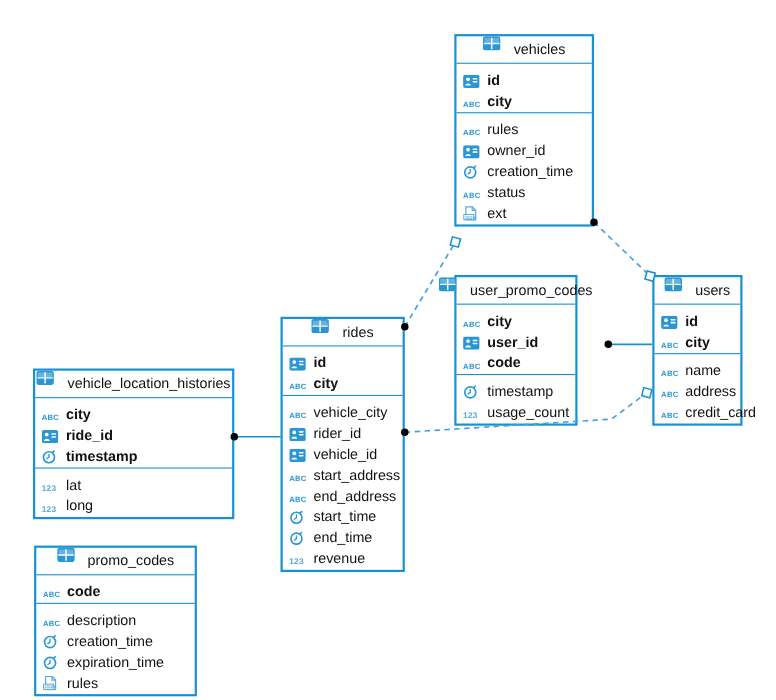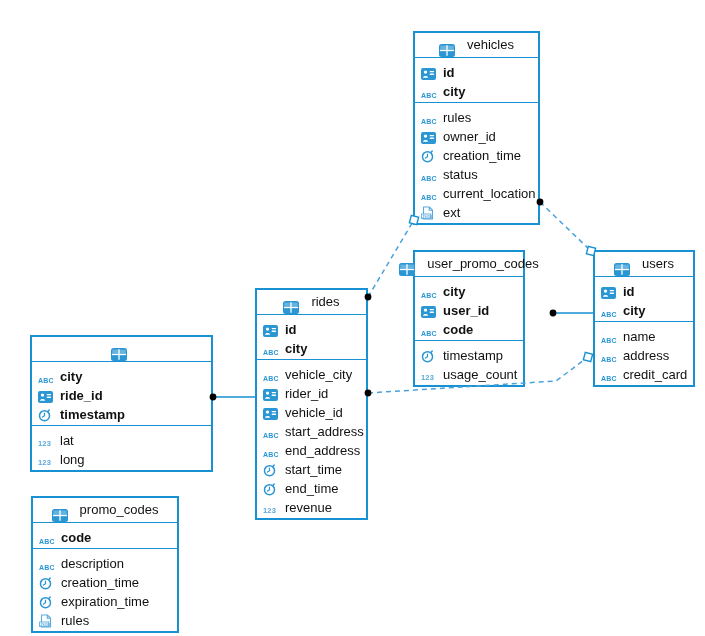--- a/index.html
+++ b/index.html
@@ -11,21 +11,21 @@
   }
   html,body{margin:0;padding:0;background:#ffffff;}
   body{width:705px;height:636px;overflow:hidden;font-family:"Liberation Sans",sans-serif;}
   #canvas{position:relative;width:705px;height:636px;background:#ffffff;}
   #rel-svg{position:absolute;left:0;top:0;width:705px;height:636px;z-index:2;pointer-events:none;}
   .table{
     position:absolute;background:#ffffff;border:2px solid var(--blue);
     box-sizing:border-box;z-index:1;
   }
   .thead{
-    display:flex;align-items:flex-end;justify-content:center;gap:6px;
+    display:flex;align-items:flex-start;justify-content:center;gap:6px;
     height:24px;border-bottom:1.5px solid var(--blue);
     font-size:13px;color:var(--ink);white-space:nowrap;
   }
   .sec{padding:3px 0;}
   .sec.pk{border-bottom:1.5px solid var(--blue);}
   .sec.pk .row{font-weight:700;}
   .row{
     display:flex;align-items:flex-end;height:19px;padding:0 6px;
     font-size:13px;color:var(--ink);white-space:nowrap;
   }
@@ -104,26 +104,20 @@
             <span>creation_time</span>
           </div>
           <div class="row">
             <span class="cicon">
               <span class="glyph-abc">ABC</span>
             </span>
             <span>status</span>
           </div>
           <div class="row">
             <span class="cicon">
-              <span class="glyph-abc">ABC</span>
-            </span>
-            <span>current_location</span>
-          </div>
-          <div class="row">
-            <span class="cicon">
               <svg width="13" height="14" viewBox="0 0 13 14">
                 <path d="M2.5 1 H8.3 L11.5 4.2 V13 H2.5 Z" fill="none" stroke="#58a9dd" stroke-width="1.1" stroke-linejoin="round"></path>
                 <path d="M8.3 1 V4.2 H11.5" fill="none" stroke="#58a9dd" stroke-width="1.1"></path>
                 <rect x="0.6" y="8" width="9.2" height="4.6" fill="#fff" stroke="#58a9dd" stroke-width="0.9"></rect>
                 <text x="1.3" y="11.7" font-size="3.6" font-weight="700" fill="#58a9dd" font-family="Liberation Sans,sans-serif">JSON</text>
               </svg>
             </span>
             <span>ext</span>
           </div>
         </div>
@@ -178,21 +172,21 @@
             <span>timestamp</span>
           </div>
           <div class="row">
             <span class="cicon">
               <span class="glyph-123">123</span>
             </span>
             <span>usage_count</span>
           </div>
         </div>
   </div>
-      <div class="table" style="left: 593px; top: 250px; width: 102px;">
+      <div class="table" style="left: 593px; top: 250px; width: 82px;">
     <div class="thead">
       <span class="cicon thicon">
             <svg width="16" height="13" viewBox="0 0 16 13">
               <rect width="16" height="13" rx="2.5" fill="#2b96d4"></rect>
               <rect x="1.3" y="1.6" width="13.4" height="4.2" fill="#ffffff" opacity="0.28"></rect>
               <line x1="1" y1="6.5" x2="15" y2="6.5" stroke="#fff" stroke-width="1.3"></line>
               <line x1="8" y1="1.3" x2="8" y2="11.7" stroke="#fff" stroke-width="1.3"></line>
             </svg>
           </span>
       <span class="tname">users</span>
@@ -344,20 +338,21 @@
       <div class="table" style="left: 30px; top: 335px; width: 183px;">
     <div class="thead">
       <span class="cicon thicon">
             <svg width="16" height="13" viewBox="0 0 16 13">
               <rect width="16" height="13" rx="2.5" fill="#2b96d4"></rect>
               <rect x="1.3" y="1.6" width="13.4" height="4.2" fill="#ffffff" opacity="0.28"></rect>
               <line x1="1" y1="6.5" x2="15" y2="6.5" stroke="#fff" stroke-width="1.3"></line>
               <line x1="8" y1="1.3" x2="8" y2="11.7" stroke="#fff" stroke-width="1.3"></line>
             </svg>
           </span>
+      <span class="tname">vehicle_location_histories</span>
     </div>
     <div class="sec pk">
           <div class="row">
             <span class="cicon">
               <span class="glyph-abc">ABC</span>
             </span>
             <span>city</span>
           </div>
           <div class="row">
             <span class="cicon">

